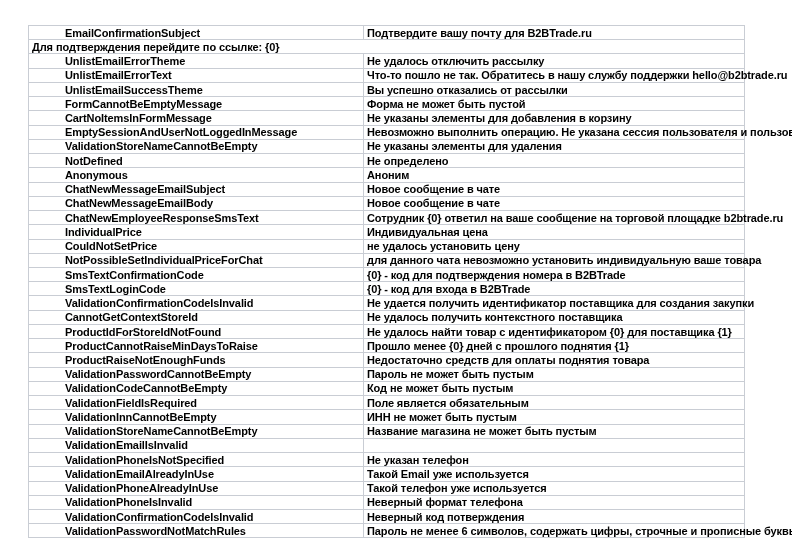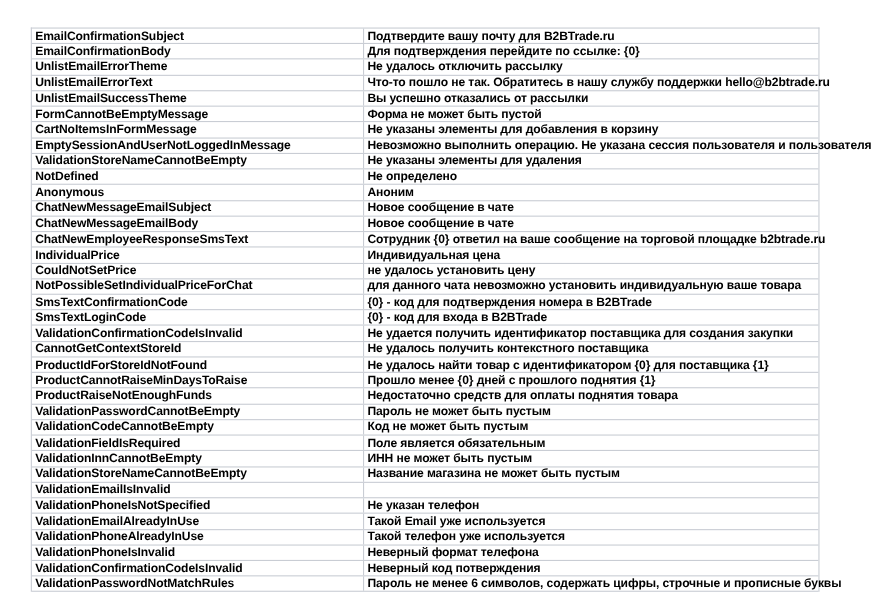--- a/index.html
+++ b/index.html
@@ -42,38 +42,38 @@
     letter-spacing:-0.1px;
     color:var(--text);
     white-space:nowrap;
     padding-left:3px;
   }
   .cell.key{
     width:302px;
     flex:0 0 302px;
     border-right:1px solid var(--gridline);
     overflow:hidden;
+    margin-left:33px;
   }
   .cell.value{
     flex:1 1 auto;
     overflow:visible;   
   }
 </style>
 </head>
 <body>
 
 <div class="sheet">
   <div class="grid" id="grid">
   <div class="row">
     <div class="cell key">EmailConfirmationSubject</div>
     <div class="cell value">Подтвердите вашу почту для B2BTrade.ru</div>
   </div>
 
   <div class="row">
-    <div class="cell key">EmailConfirmationBody</div>
     <div class="cell value">Для подтверждения перейдите по ссылке: {0}</div>
   </div>
 
   <div class="row">
     <div class="cell key">UnlistEmailErrorTheme</div>
     <div class="cell value">Не удалось отключить рассылку</div>
   </div>
 
   <div class="row">
     <div class="cell key">UnlistEmailErrorText</div>

